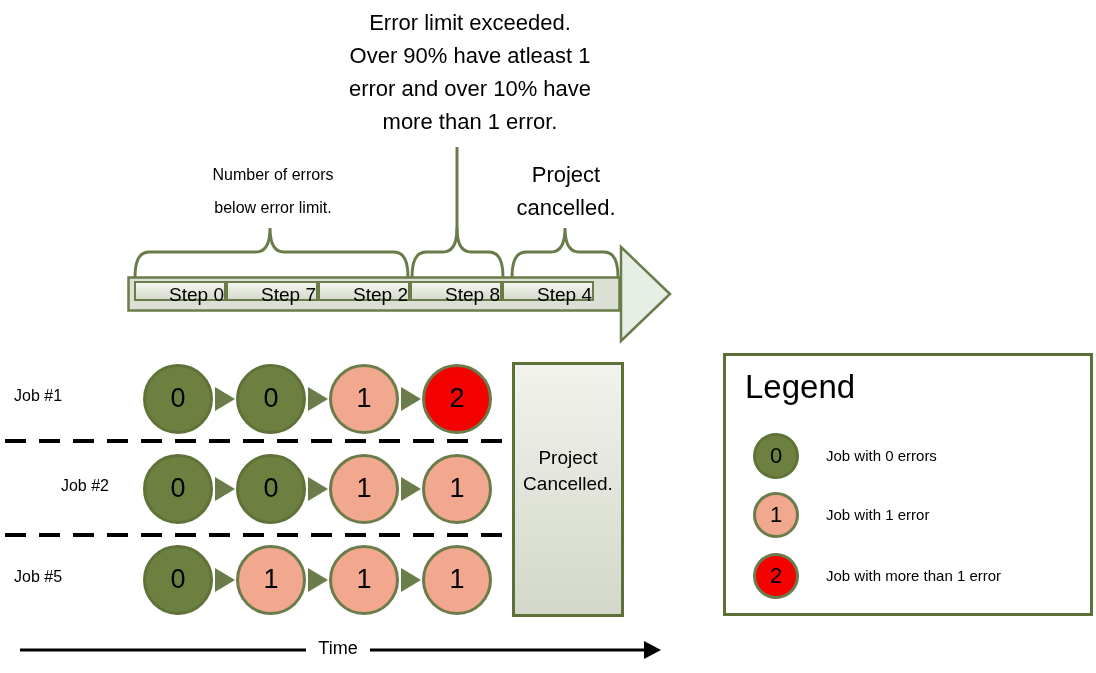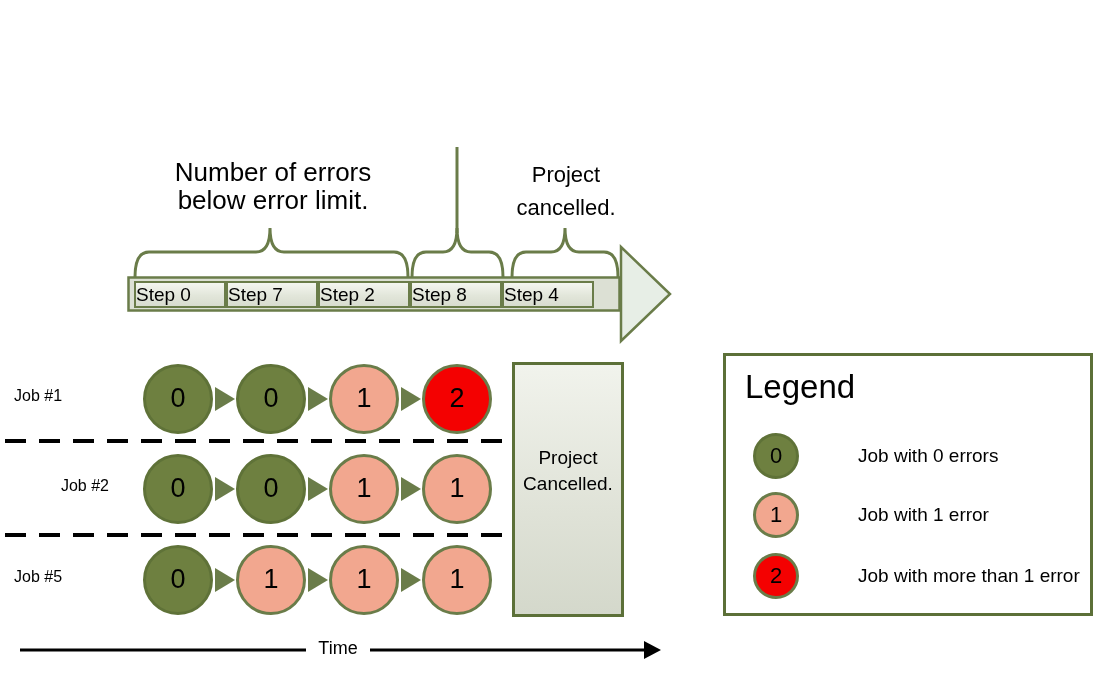--- a/index.html
+++ b/index.html
@@ -10,29 +10,29 @@
   #canvas{
     position:relative;width:1096px;height:673px;background:#fff;overflow:hidden;
     font-family:"Liberation Sans",sans-serif;color:#000;
   }
   .abs{position:absolute;}
   .prelines{white-space:pre-line;text-align:center;}
   #overlay{position:absolute;left:0;top:0;width:1096px;height:673px;pointer-events:none;}
 
   
   .callout-top{left:250px;top:6px;width:440px;font-size:22px;line-height:33px;}
-  .callout-left{left:133px;top:158px;width:280px;font-size:26px;line-height:28px;}
+  .callout-left{left:133px;top:158px;width:280px;font-size:16px;line-height:33px;}
   .callout-right{left:496px;top:158px;width:140px;font-size:22px;line-height:33px;}
 
   
   .step-cell{
-    position:absolute;top:281px;width:92px;height:27px;box-sizing:border-box;
+    position:absolute;top:281px;width:92px;height:20px;box-sizing:border-box;
     border:2px solid var(--olive);
     background:linear-gradient(#f4f6f0,#e2e6da 55%,#d8dccf);
-    font-size:19px;line-height:23px;text-align:left;
+    font-size:19px;line-height:23px;text-align:right;
   }
   .step-cell:nth-of-type(1){left:134px;}
   .step-cell:nth-of-type(2){left:226px;}
   .step-cell:nth-of-type(3){left:318px;}
   .step-cell:nth-of-type(4){left:410px;}
   .step-cell:nth-of-type(5){left:502px;}
 
   
   .job-label{position:absolute;left:14px;width:95px;font-size:16px;}
   .circle{
@@ -70,21 +70,21 @@
     border:3px solid var(--olive-dark);background:#fff;
   }
   .legend-title{position:absolute;left:19px;top:12px;font-size:33px;}
   .legend-circle{
     position:absolute;left:27px;width:46px;height:46px;box-sizing:border-box;border-radius:50%;
     border:3px solid var(--green-border);text-align:center;line-height:40px;font-size:22px;
   }
   .legend-circle.green{background:var(--green);}
   .legend-circle.salmon{background:var(--salmon);border-color:var(--olive);}
   .legend-circle.red{background:var(--red);border-color:var(--olive);}
-  .legend-label{position:absolute;left:100px;font-size:19px;line-height:24px;margin-left:32px;}
+  .legend-label{position:absolute;left:100px;font-size:15px;line-height:24px;}
 </style>
 </head>
 <body>
 
 <div id="canvas">
 
   <svg id="overlay" viewBox="0 0 1096 673">
 
     <line x1="457" y1="147" x2="457" y2="233" stroke="var(--olive)" stroke-width="3"></line>
 
@@ -92,20 +92,24 @@
     <path fill="none" stroke="var(--olive)" stroke-width="3" stroke-linecap="round" d="M412,277 Q412,252 426,252 L443,252 Q457,252 457,228 Q457,252 471,252 L489,252 Q503,252 503,277"></path>
     <path fill="none" stroke="var(--olive)" stroke-width="3" stroke-linecap="round" d="M512,277 Q512,252 526,252 L551,252 Q565,252 565,228 Q565,252 579,252 L604,252 Q618,252 618,277"></path>
 
     <rect x="128.5" y="277.5" width="491" height="33" fill="var(--barfill)" stroke="var(--olive)" stroke-width="2.5"></rect>
     <polygon points="621,247 670,294 621,341" fill="var(--arrowfill)" stroke="var(--olive)" stroke-width="2.5"></polygon>
 
     <line x1="20" y1="650" x2="644" y2="650" stroke="#000" stroke-width="3"></line>
     <polygon points="644,641 661,650 644,659" fill="#000"></polygon>
   </svg>
 
+  <div class="abs prelines callout-top">Error limit exceeded.
+Over 90% have atleast 1
+error and over 10% have
+more than 1 error.</div>
   <div class="abs prelines callout-left">Number of errors
 below error limit.</div>
   <div class="abs prelines callout-right">Project
 cancelled.</div>
 
   <div>
     <div class="step-cell">Step 0</div>
     <div class="step-cell">Step 7</div>
     <div class="step-cell">Step 2</div>
     <div class="step-cell">Step 8</div>

